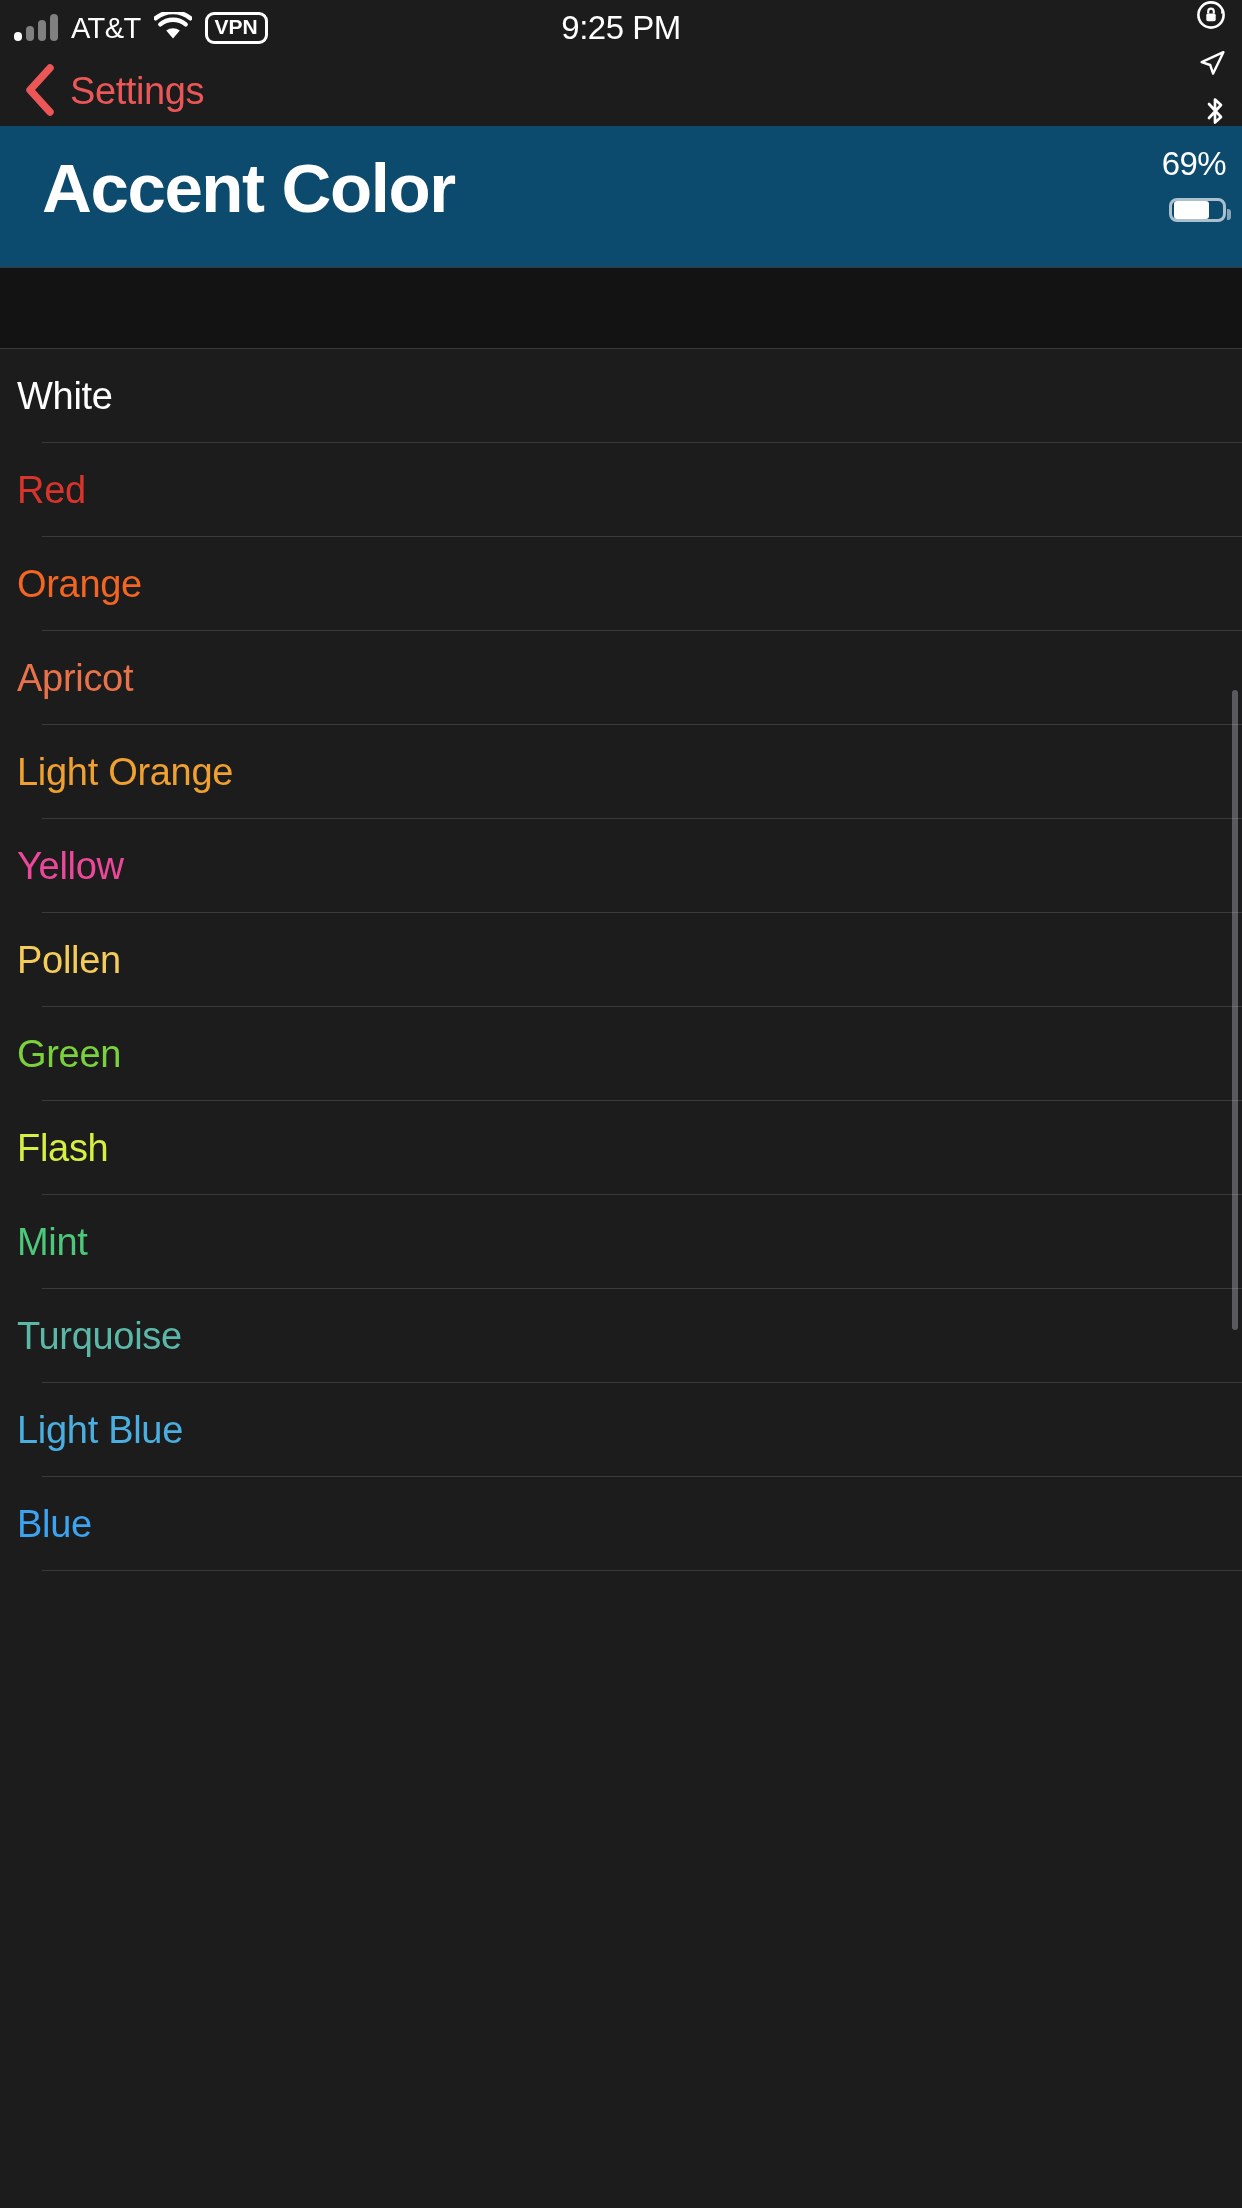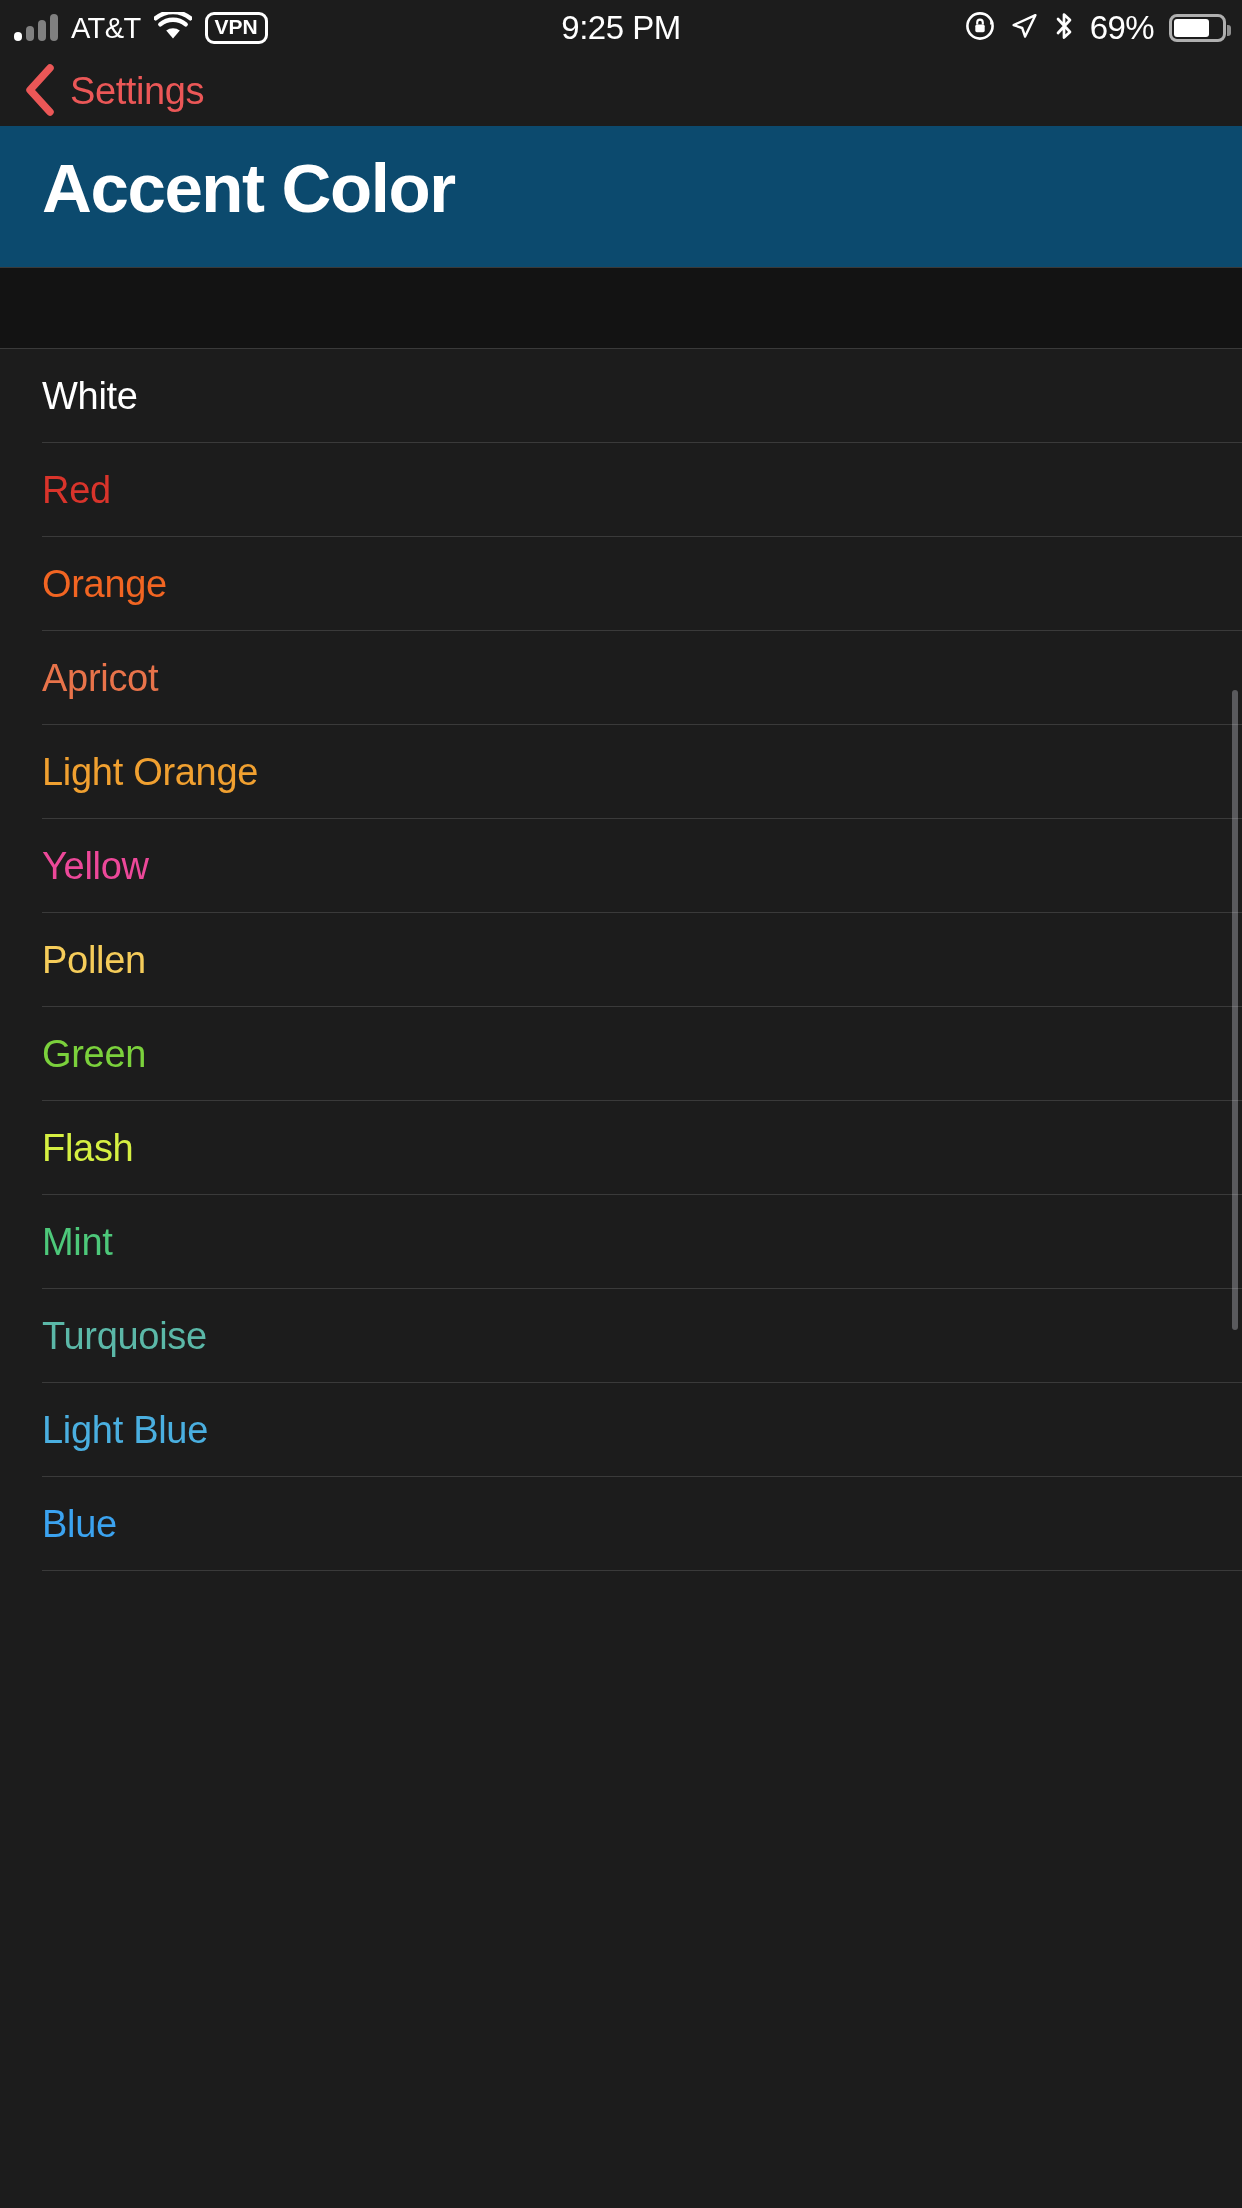--- a/index.html
+++ b/index.html
@@ -29,21 +29,21 @@
   .sb-left {
     position:absolute; left:14px; top:0; height:56px;
     display:flex; align-items:center; gap:13px;
   }
   .sb-center {
     position:absolute; left:0; right:0; top:0; height:56px;
     display:flex; align-items:center; justify-content:center;
   }
   .sb-right {
     position:absolute; right:16px; top:0; height:56px;
-    display:flex; align-items:center; gap:15px;
+    display:flex; align-items:flex-end; gap:15px;flex-direction:column;
   }
   .clock { font-size:33px; font-weight:400; letter-spacing:-0.5px; color:#fff; }
   .carrier { font-size:29px; font-weight:400; letter-spacing:-0.6px; color:#fff; }
   .battery-pct { font-size:33px; font-weight:400; letter-spacing:-0.6px; color:#fff; }
 
   .signal { display:flex; align-items:flex-end; gap:4px; height:26px; }
   .signal i { width:8px; border-radius:4px; background:#808080; display:block; }
   .signal i.b1 { height:9px; background:#FFFFFF; }
   .signal i.b2 { height:15px; }
   .signal i.b3 { height:21px; }
@@ -112,21 +112,21 @@
 
   
   .list {
     background:#1C1C1C;
   }
   .row {
     position:relative;
     height:94px;
     display:flex;
     align-items:center;
-    padding-left:42px;
+    padding-left:17px;
     cursor:pointer;
   }
   .row .sep {
     position:absolute;
     left:42px; right:0; bottom:0;
     height:1px;
     background:#3A3A3A;
   }
   .row:last-child .sep { background:#3A3A3A; }
   .row-label {

